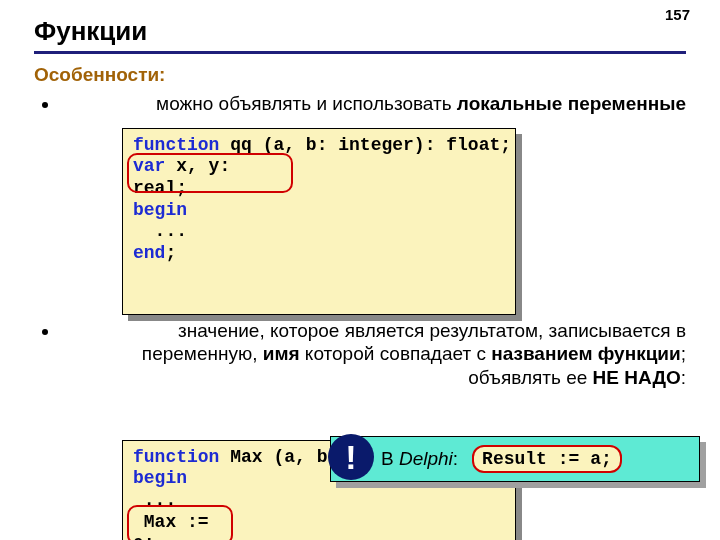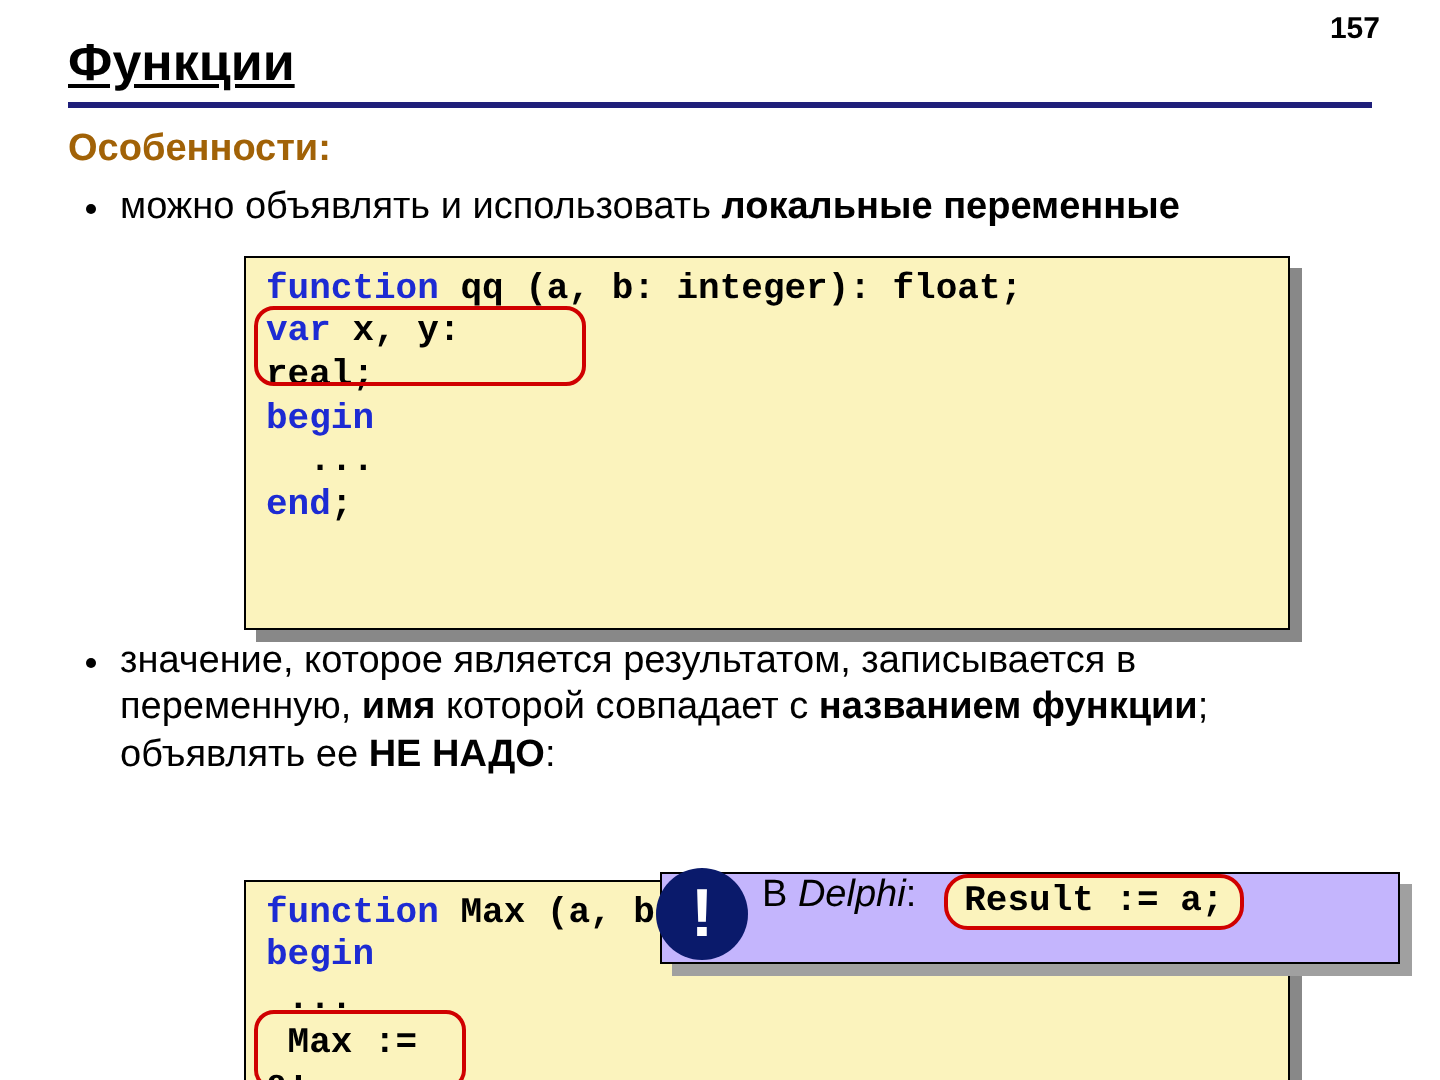--- a/index.html
+++ b/index.html
@@ -23,47 +23,47 @@
     position: absolute;
     top: 6px;
     right: 30px;
     font-size: 15px;
     font-weight: bold;
   }
   .title {
     font-size: 26px;
     font-weight: bold;
     margin: 2px 0 4px 0;
-    text-decoration: underline;
   }
   .hr {
     border: none;
     border-top: 3px solid #1f1f7a;
     margin: 2px 0 10px 0;
   }
   .subhead {
     color: #a16207;
     font-weight: bold;
     font-size: 19px;
     margin-bottom: 6px;
   }
   ul.bullets {
     margin: 0 0 0 26px;
     padding: 0;
+    text-align: right;
   }
   ul.bullets > li {
     font-size: 19px;
     line-height: 1.25;
     margin: 0 0 10px 0;
     list-style-type: disc;
   }
   .code-shadow {
     position: relative;
     margin: 12px 0 22px 88px;
-    width: 523px;
+    width: 394px;
   }
   .code-shadow .shadow {
     position: absolute;
     left: 6px;
     top: 6px;
     right: -6px;
     bottom: -6px;
     background: #888;
   }
   .code-box {
@@ -97,25 +97,25 @@
     left: 6px;
     top: 6px;
     right: -6px;
     bottom: -6px;
     background: #a0a0a0;
     z-index: 1;
   }
   .info-callout .box {
     position: absolute;
     inset: 0;
-    background: #c4b5fd;
+    background: #5eead4;
     border: 1px solid #000;
     z-index: 2;
     display: flex;
-    align-items: flex-start;
+    align-items: center;
     padding-left: 50px;
     gap: 14px;
     box-sizing: border-box;
   }
   .info-icon {
     position: absolute;
     left: -2px;
     top: -2px;
     width: 46px;
     height: 46px;

